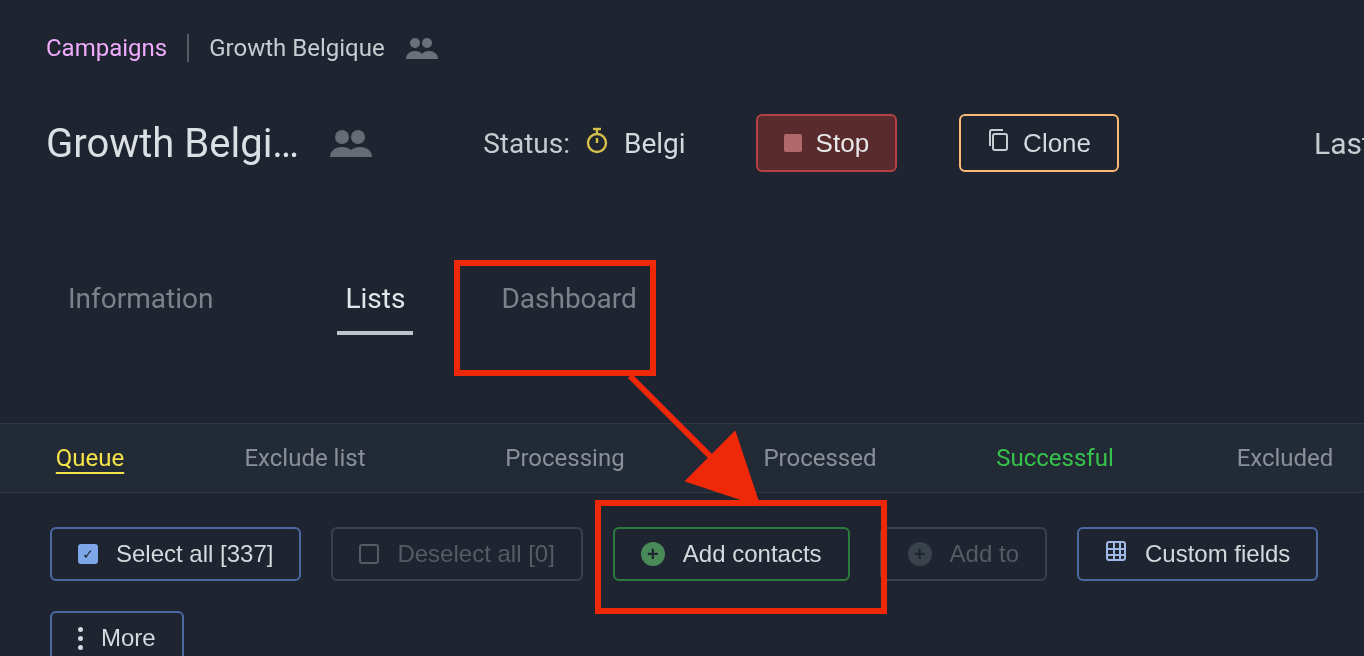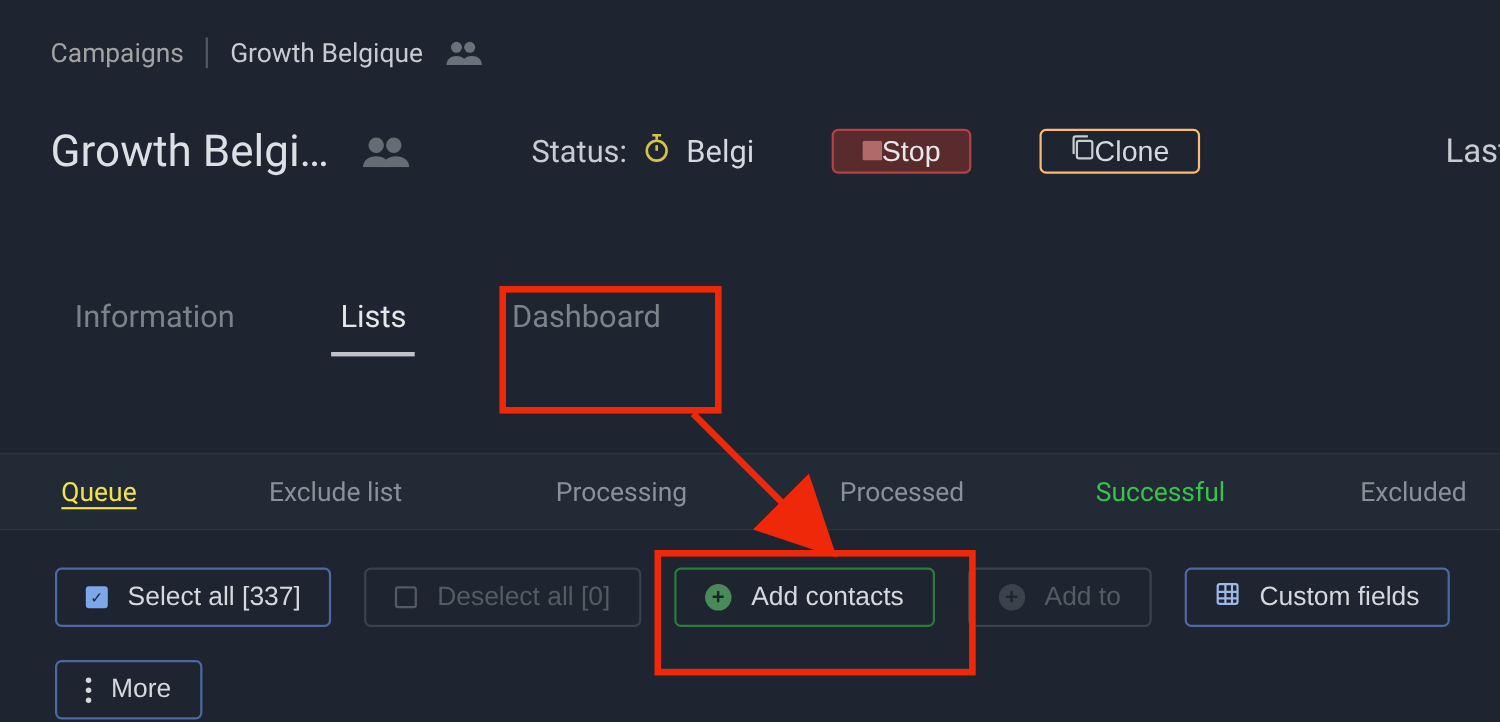--- a/index.html
+++ b/index.html
@@ -14,21 +14,21 @@
   }
 
   
   .breadcrumb {
     display: flex;
     align-items: center;
     gap: 20px;
     padding: 34px 0 0 46px;
     font-size: 24px;
   }
-  .breadcrumb a { color: #a3a3a3; text-decoration: none; }
+  .breadcrumb a { color: #f0abfc; text-decoration: none; }
   .breadcrumb .sep {
     width: 2px; height: 28px; background: #555b63;
   }
   .breadcrumb .campaign-name { color: #c8ccd0; }
   .breadcrumb .ppl { color: #6b7178; display: flex; gap: 2px; }
 
   
   .title-row {
     display: flex;
     align-items: center;
@@ -45,41 +45,41 @@
     text-overflow: ellipsis;
   }
   .title-row .ppl-big { color: #666c73; display:flex; gap:3px; margin-right: 80px; }
 
   .status-wrap { display:flex; align-items:center; gap:14px; font-size:28px; }
   .status-wrap .label { color:#c8ccd0; }
   .status-wrap .timer { color:#d6c14a; }
   .status-wrap .value { color:#d5d8dc; }
 
   .btn {
-    display:flex; align-items:center; justify-content:center; 
-    height:41px; padding:0 26px;
+    display:flex; align-items:center; justify-content:center; gap:14px;
+    height:58px; padding:0 26px;
     border:2px solid #fdba74; border-radius:6px;
     color:#d5d8dc; font-size:26px;
     background:transparent;
   }
   .btn-stop { background:#5a2b2d; border-color:#b34146; color:#e6e8ea; margin-left:40px;}
   .btn-stop .icn { color:#c37a7a; }
   .btn-clone { margin-left:32px; }
 
   .last { margin-left:auto; padding-right:0; color:#c8ccd0; font-size:30px;
           overflow:hidden; white-space:nowrap; max-width:50px; }
 
   
   .tabs-row {
     display:flex; gap:96px;
     padding: 110px 12px 0 68px;
     font-size:28px; color:#7c8289;
   }
   .tabs-row .tab { cursor:pointer; }
-  .tabs-row .tab.active { color:#e4e7ea; position:relative; }
+  .tabs-row .tab.active { color:#e4e7ea; position:relative;margin-left:36px; }
   .tabs-row .tab.active::after {
     content:''; position:absolute; left:-8px; right:-8px; bottom:-20px;
     height:4px; background:#bfc3c7;
   }
 
   
   .subtabs {
     margin-top:108px;
     background:#222a35;
     border-top:1px solid #2f3741;

